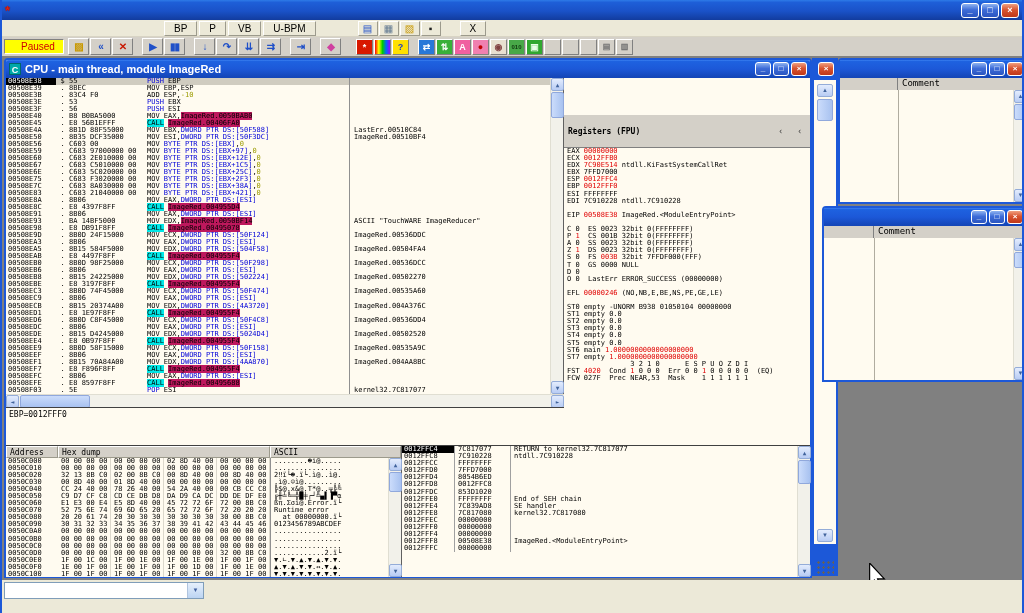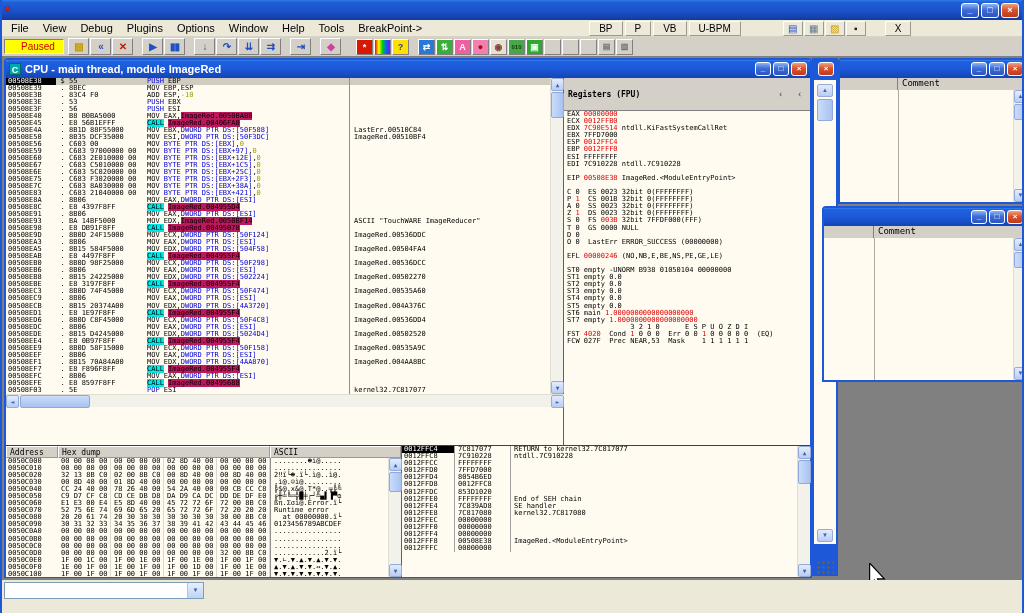--- a/index.html
+++ b/index.html
@@ -70,21 +70,21 @@
   .vsb{position:absolute;width:13px;background:#F2F1EA;border-left:1px solid #E0DED2;}
   .hsb{position:absolute;height:13px;background:#F2F1EA;border-top:1px solid #E0DED2;}
   .sb-btn{position:absolute;width:13px;height:13px;background:linear-gradient(#E3ECFD,#B8CCF4);
     border:1px solid #94ACD8;border-radius:2px;color:#40639C;font-size:6px;line-height:11px;text-align:center;}
   .sb-thumb{position:absolute;background:linear-gradient(90deg,#CBDCFB,#A8C2F0);
     border:1px solid #90A8DC;border-radius:2px;}
   .sb-thumb.h{background:linear-gradient(180deg,#CBDCFB,#A8C2F0);}
   
   .regs{flex:1;position:relative;background:#FFFBF0;}
   .regs-header{height:23px;background:#D4D0C8;border-bottom:1px solid #808080;font-size:8px;
-    font-weight:bold;display:flex;align-items:center;padding:16px 4px;}
+    font-weight:bold;display:flex;align-items:center;padding:16px 4px;margin-top:37px;}
   .regs-nav{margin-left:auto;display:flex;gap:14px;font-weight:normal;color:#303030;padding-right:4px;}
   .rline{height:7.1px;line-height:7.1px;font-size:7px;white-space:pre;padding-left:3px;}
   .hsb-disasm{left:0;top:316px;width:558px;}
   .info{position:absolute;left:0;top:329px;width:558px;height:38px;border-top:1px solid #404040;
     background:#FFFBF0;font-size:8px;line-height:11px;padding:1px 3px;}
   
   .lower{display:flex;height:132px;border-top:1px solid #404040;}
   .dump{width:396px;border-right:1px solid #606060;position:relative;background:#FFFBF0;}
   .dump-head{display:flex;height:12px;background:#D4D0C8;font-size:8px;align-items:center;}
   .dh{border-right:1px solid #9C9A8C;border-bottom:1px solid #9C9A8C;height:12px;line-height:11px;padding-left:3px;
@@ -134,21 +134,20 @@
   <div class="app-titlebar">
     <span class="app-icon">*</span>
     <span></span>
     <span class="tb-spacer"></span>
     <span class="wbtn">_</span>
     <span class="wbtn">□</span>
     <span class="wbtn close">×</span>
   </div>
 
   <div class="menubar">
-    <span id="menu-items"><span class="menu-item">File</span><span class="menu-item">View</span><span class="menu-item">Debug</span><span class="menu-item">Plugins</span><span class="menu-item">Options</span><span class="menu-item">Window</span><span class="menu-item">Help</span><span class="menu-item">Tools</span><span class="menu-item">BreakPoint-&gt;</span></span>
     <span class="mspacer"></span>
     <span id="menu-btns"><span class="mbtn">BP</span><span class="mbtn">P</span><span class="mbtn">VB</span><span class="mbtn">U-BPM</span></span>
     <span style="width:40px"></span>
     <span id="menu-icons" style="display:flex">
         <span class="mibtn">
           <span class="g-blue">▤</span>
         </span>
         <span class="mibtn">
           <span class="g-slate">▦</span>
         </span>
@@ -285,20 +284,21 @@
             <div class="vsb" style="right:0;top:0;height:316px;">
               <span class="sb-btn" style="top:0;">▲</span>
               <span class="sb-thumb" style="top:14px;height:26px;left:0;width:13px;"></span>
               <span class="sb-btn" style="bottom:0;">▼</span>
             </div>
             <div class="hsb hsb-disasm">
               <span class="sb-btn" style="left:0;">◄</span>
               <span class="sb-thumb h" style="left:14px;width:70px;top:0;height:13px;"></span>
               <span class="sb-btn" style="right:0;">►</span>
             </div>
+            <div class="info">EBP=0012FFF0</div>
           </div>
           <div class="regs">
             <div class="regs-header">
               <span>Registers (FPU)</span>
               <span class="regs-nav">
                 <span>‹</span>
                 <span>‹</span>
               </span>
             </div>
             <div id="reg-lines">

